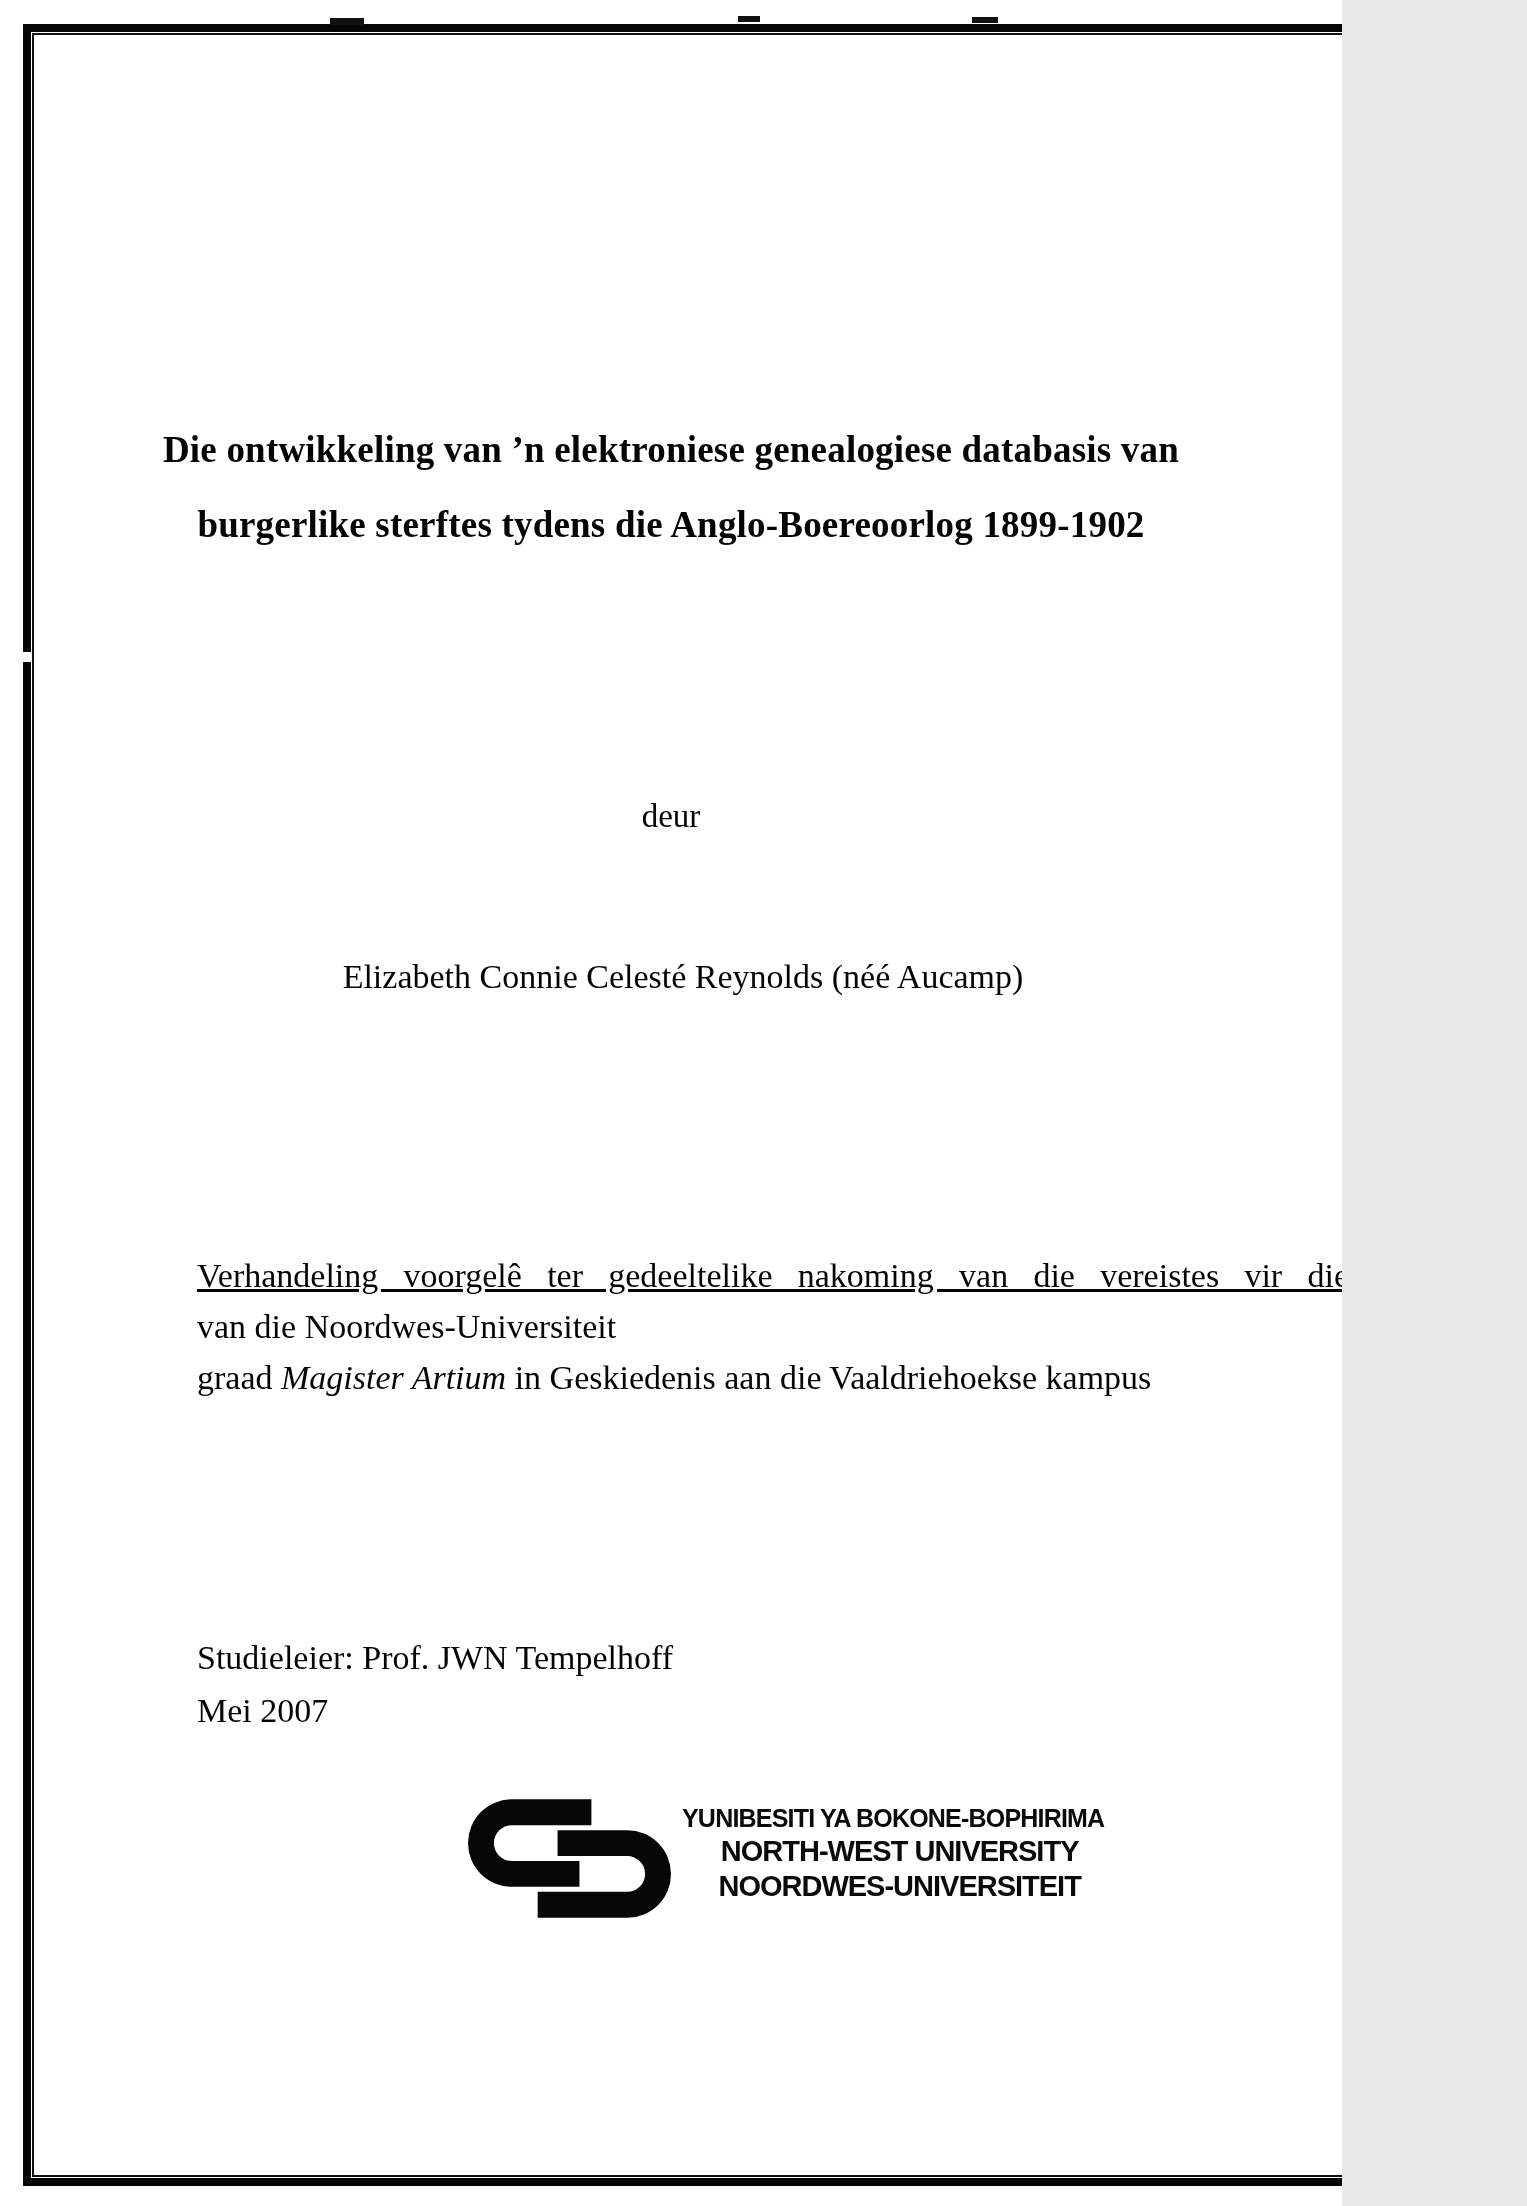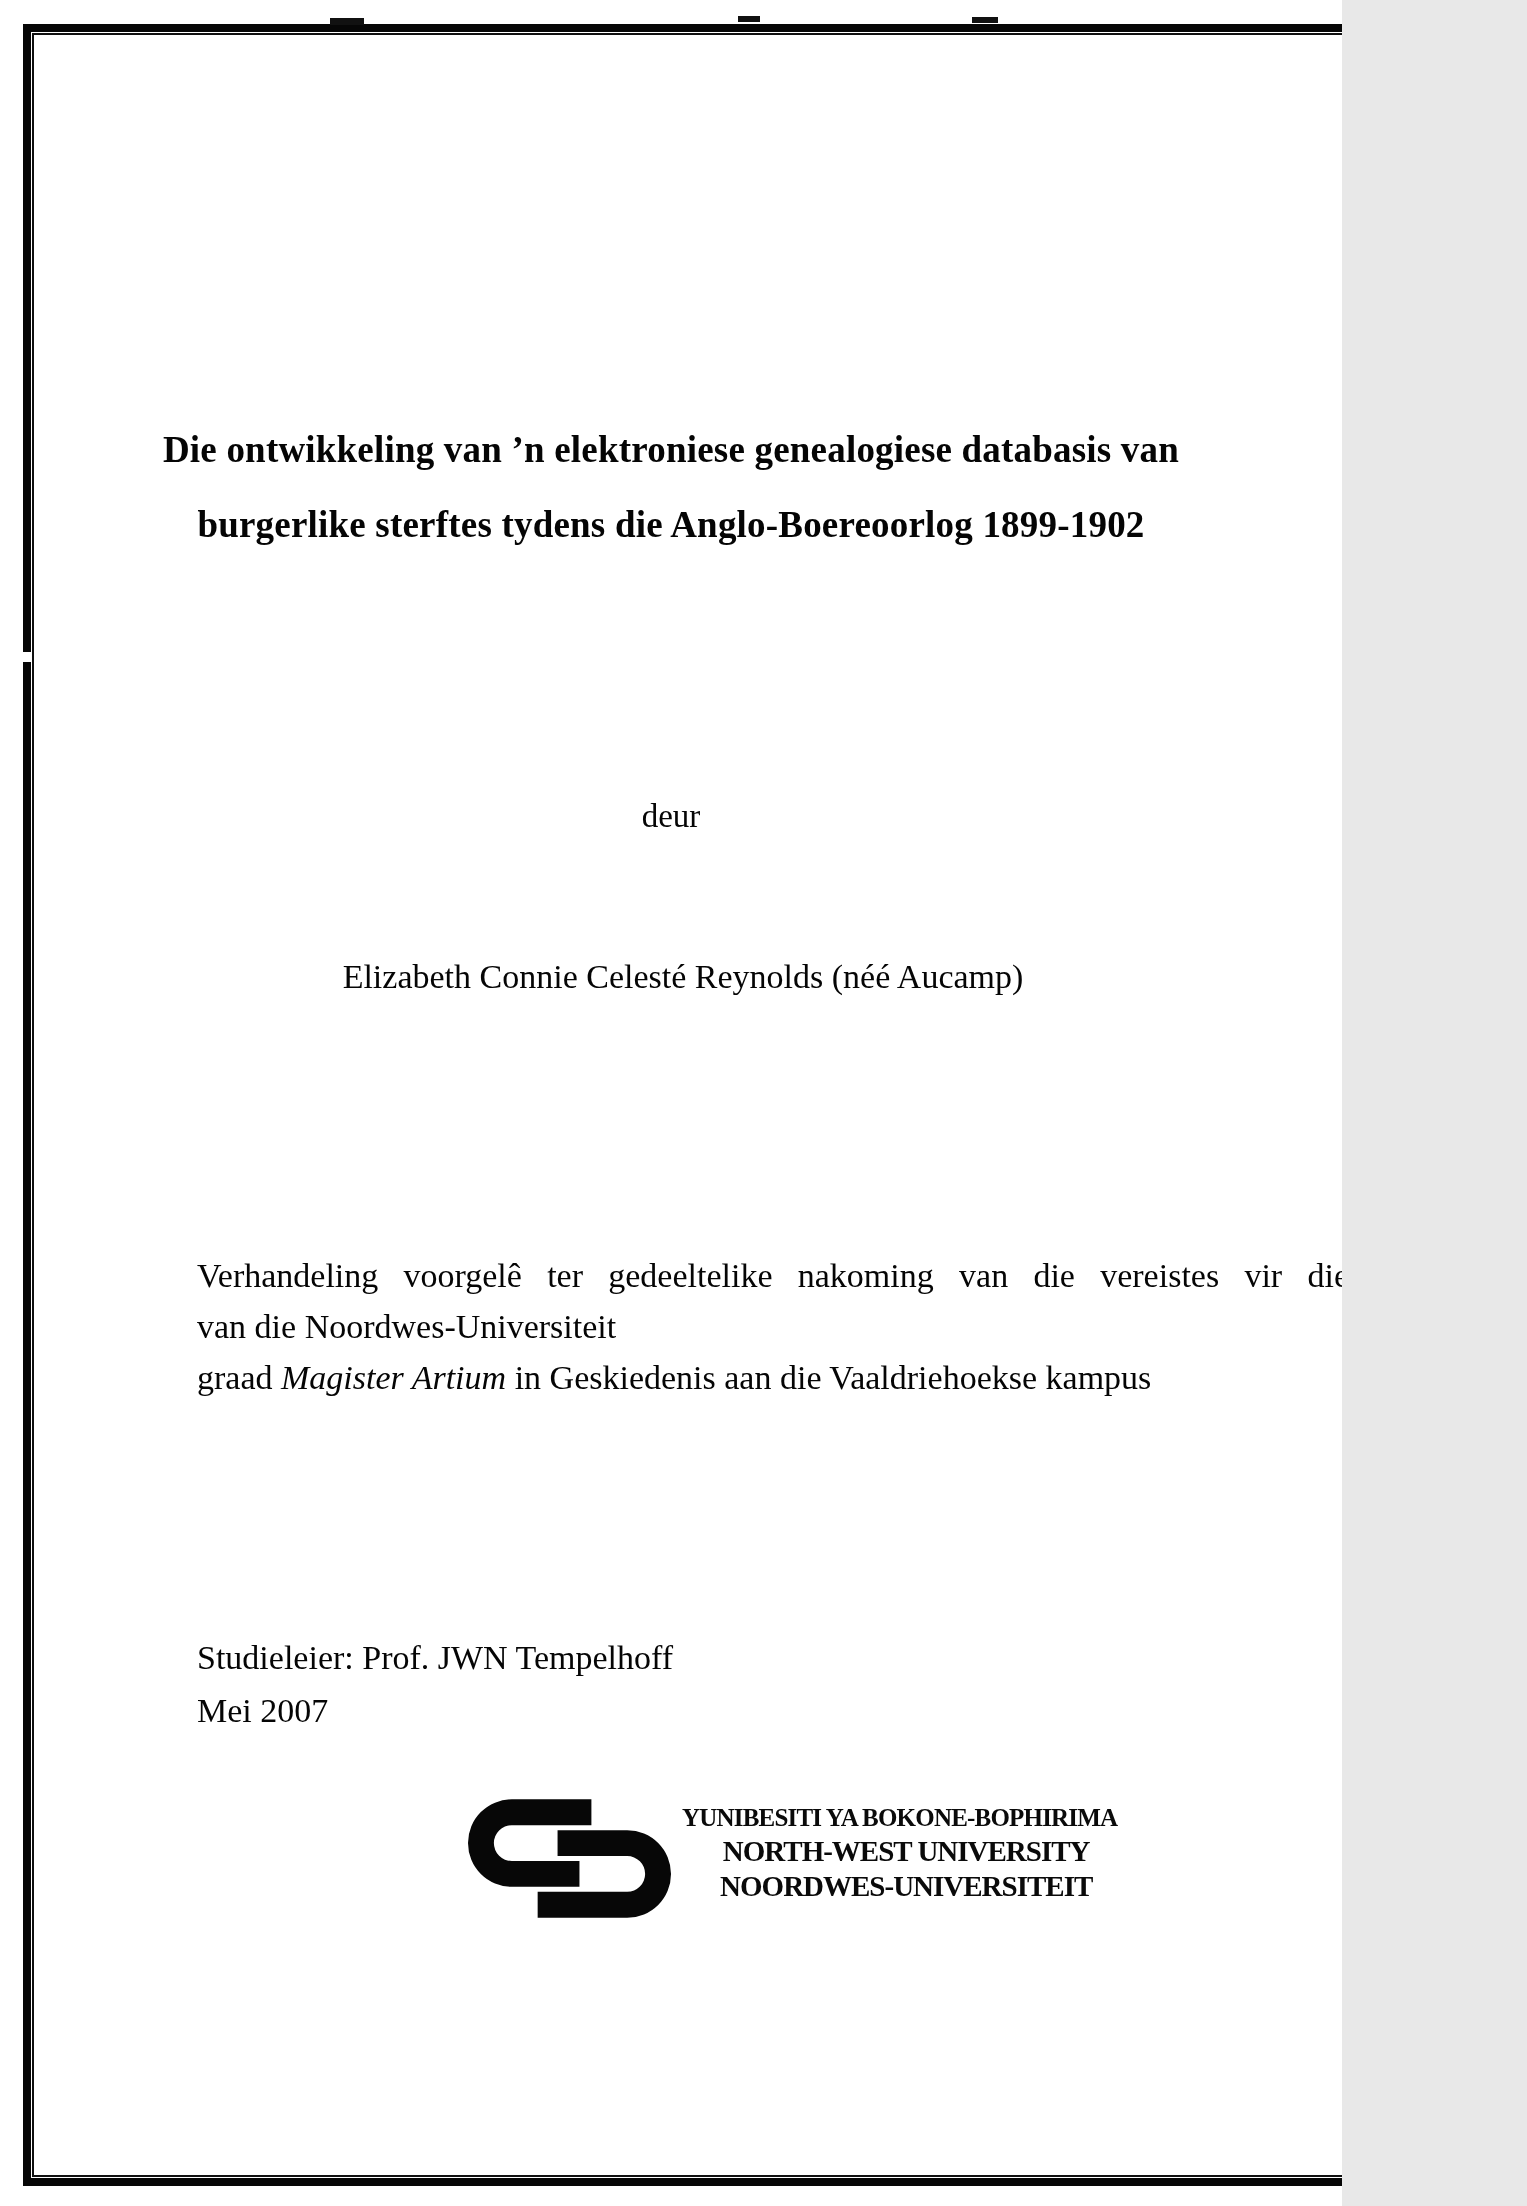--- a/index.html
+++ b/index.html
@@ -54,39 +54,39 @@
     margin-left: 24px;
   }
   .statement {
     position: absolute;
     left: 197px; top: 1216px;
     width: 1152px;
     font-size: 34px;
     line-height: 51px;
   }
   .statement .line { display: block; }
-  .statement .line.justified { text-align: justify; text-align-last: justify; }
+  .statement .line.justified { text-align: justify; text-align-last: justify; text-decoration: underline; }
   .statement em { font-style: italic; }
   .supervisor-block {
     position: absolute;
     left: 197px; top: 1631px;
     font-size: 34px;
     line-height: 53px;
   }
   .logo {
     position: absolute;
     left: 468px; top: 1799px;
     display: flex;
     align-items: flex-start;
   }
   .logo-mark { display: block; width: 204px; height: 120px; }
   .logo-text {
     margin-left: 10px;
     margin-top: 3px;
-    font-family: Liberation Serif, serif;
+    font-family: Liberation Sans, sans-serif;
     font-weight: 700;
     color: #0a0a0a;
     white-space: nowrap;
   }
   .logo-line1 { font-size: 25px; line-height: 32px; letter-spacing: -0.8px; }
   .logo-line2, .logo-line3 { font-size: 29px; line-height: 35px; letter-spacing: -1px; padding-left: 13px; text-align: center; }
 </style>
 </head>
 <body>
 

